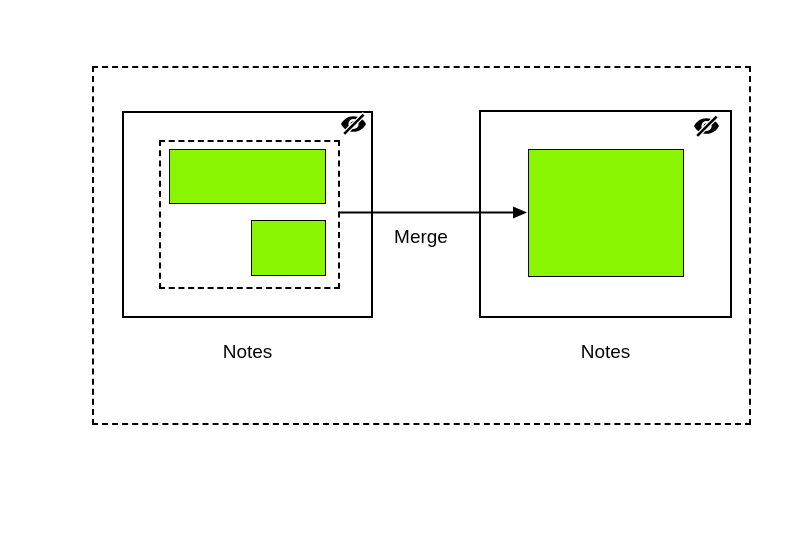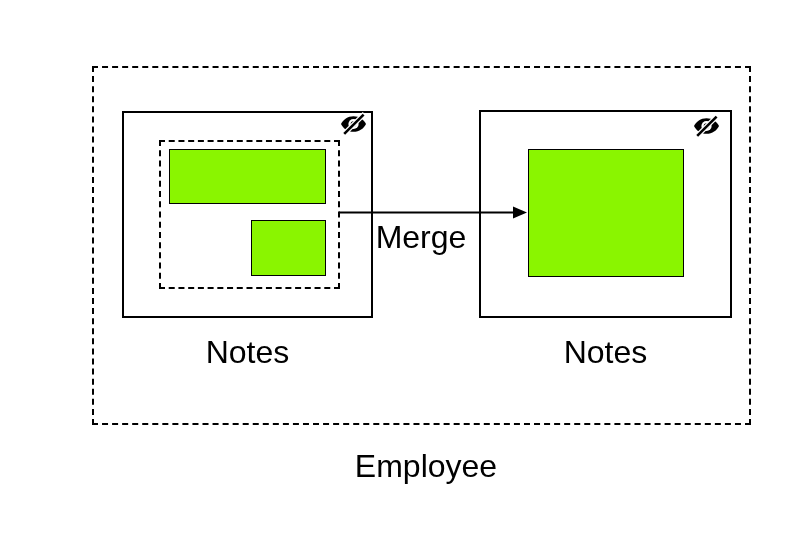--- a/index.html
+++ b/index.html
@@ -48,21 +48,21 @@
   .green-rect.right-merged{ left: 528px; top: 149px; width: 156px; height: 128px; }
 
   
   .eye-icon { width: 27px; height: 24px; display: block; }
   .eye-wrap.left  { left: 340px; top: 112px; }
   .eye-wrap.right { left: 693px; top: 114px; }
 
   
   .diagram-label {
     color: var(--stroke, #000);
-    font-size: 32px;
+    font-size: 19px;
     line-height: 28px;
     text-align: center;
     white-space: nowrap;
   }
   .label-notes-left  { left: 122px; top: 338px; width: 251px; }
   .label-notes-right { left: 479px; top: 338px; width: 253px; }
   .label-merge       { left: 346px; top: 223px; width: 150px; }
   .label-employee    { left: 92px;  top: 452px; width: 668px; }
 
   
@@ -110,15 +110,14 @@
     <line x1="0" y1="10.5" x2="175" y2="10.5" stroke="#000" stroke-width="1.8"></line>
     <polygon points="174,4.5 188,10.5 174,16.5" fill="#000"></polygon>
   </svg>
 
   <div class="abs diagram-label label-merge">Merge</div>
 
   <div class="abs diagram-label label-notes-left">Notes</div>
 
   <div class="abs diagram-label label-notes-right">Notes</div>
 
-  <div class="abs diagram-label label-employee">Employee</div>
 
 </div>
 
 </body></html>

